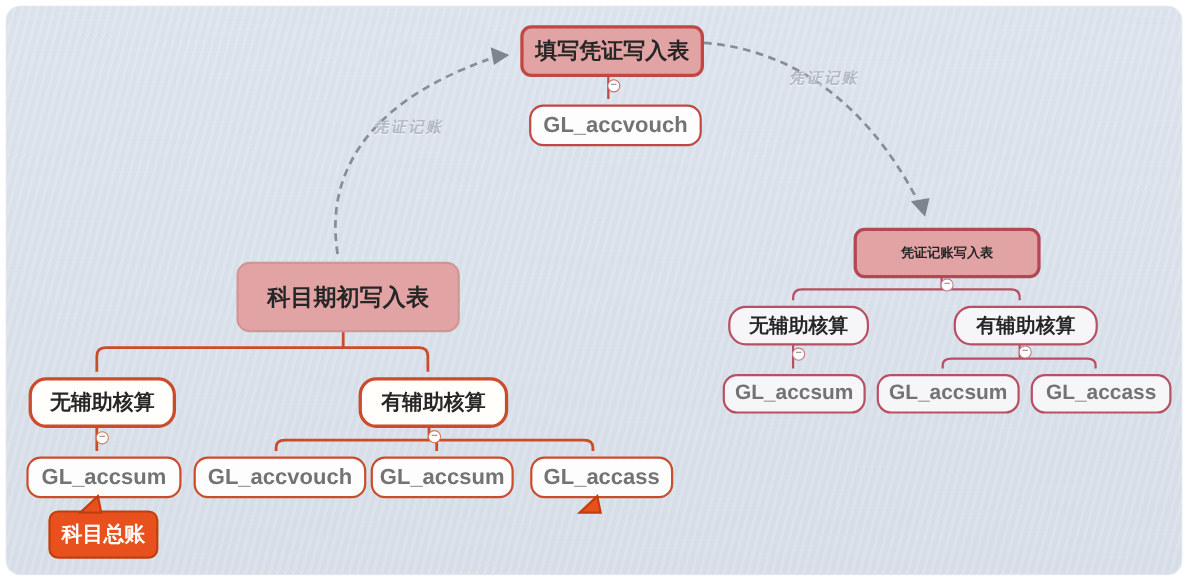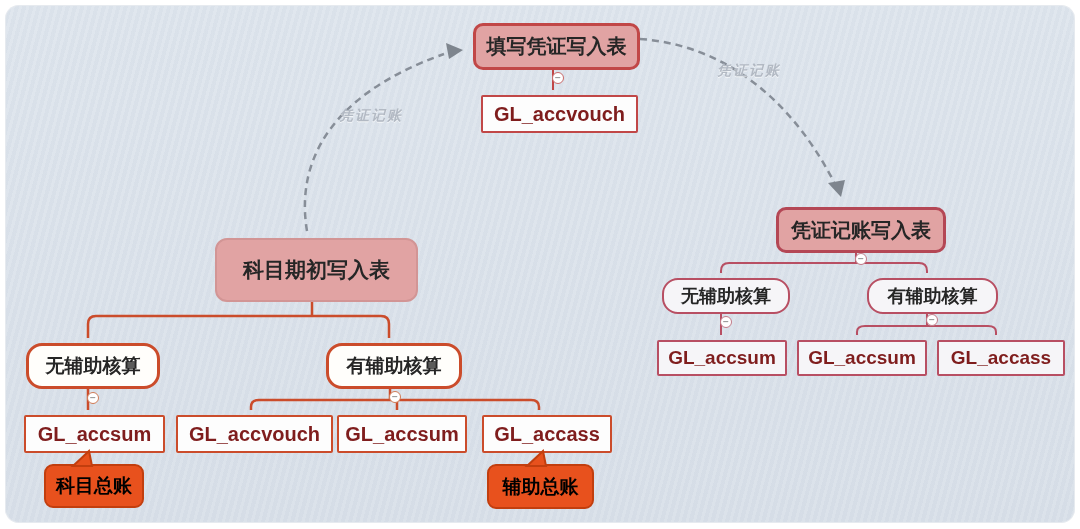--- a/index.html
+++ b/index.html
@@ -14,31 +14,31 @@
     background:
       repeating-linear-gradient(105deg, rgba(255,255,255,.06) 0 3px, rgba(150,165,185,.05) 3px 7px),
       linear-gradient(#dee5ed,#d9e0e9);
     box-shadow:inset 0 0 0 1px #e6eaef;
   }
   .node{position:absolute;display:flex;align-items:center;justify-content:center;
     box-sizing:border-box;font-weight:bold;color:#262626;z-index:3;}
   .root{background:#e1a3a3;border-radius:10px;}
   .root-top{border:3px solid #c14747;font-size:20px;}
   .root-left{border:2px solid #d29595;border-radius:12px;font-size:21px;}
-  .root-right{border:3px solid #b44755;font-size:20px;}
+  .root-right{border:3px solid #b44755;font-size:12px;}
   .branch{background:#fffefb;border-radius:16px;font-size:19px;}
   .branch-orange{border:3px solid #cb4c2b;}
   .branch-rose{border:2px solid #b84f63;font-size:18px;background:#f6f5f8;}
-  .tablebox{background:#fdfdfd;border-radius:2px;font-size:20px;color:#7f1d1d;}
+  .tablebox{background:#fdfdfd;border-radius:13px;font-size:20px;color:#737373;}
   .tbl-red{border:2px solid #c14747;}
   .tbl-orange{border:2px solid #cb4c2b;}
   .tbl-rose{border:2px solid #b84f63;font-size:19px;background:#f6f5f8;}
   .callout{position:absolute;background:#e8511d;border:2px solid #c23e0e;border-radius:9px;
     display:flex;align-items:center;justify-content:center;font-weight:bold;
-    font-size:19px;color:#000000;z-index:3;box-sizing:border-box;}
+    font-size:19px;color:#ffffff;z-index:3;box-sizing:border-box;}
   .tail{position:absolute;z-index:4;}
   .collapse{position:absolute;width:12px;height:12px;border-radius:50%;background:#ffffff;
     box-sizing:border-box;display:flex;align-items:center;justify-content:center;
     font-size:10px;line-height:10px;color:#9a9a9a;z-index:5;font-weight:bold;}
   .cb-red{border:1.5px solid #c86a6a;}
   .cb-orange{border:1.5px solid #d07a55;}
   .cb-rose{border:1.5px solid #c27a88;}
   .rel-label{position:absolute;font-size:14px;font-style:italic;color:#b2b9c3;
     letter-spacing:2px;z-index:2;font-weight:bold;text-shadow:0 1px 0 rgba(255,255,255,.65);}
   svg.layer{position:absolute;left:0;top:0;z-index:1;}
@@ -97,21 +97,20 @@
   <div class="node tablebox tbl-orange" style="left:332px;top:410px;width:130px;height:38px;">GL_accsum</div>
   <div class="node tablebox tbl-orange" style="left:477px;top:410px;width:130px;height:38px;">GL_accass</div>
 
   <svg class="tail" style="left:62px;top:444px;" width="40" height="19">
     <path d="M6 17 L22 2 L25 17 Z" fill="#e8511d" stroke="#c23e0e" stroke-width="2"></path>
   </svg>
   <div class="callout" style="left:39px;top:459px;width:100px;height:44px;">科目总账</div>
   <svg class="tail" style="left:516px;top:444px;" width="40" height="19">
     <path d="M6 17 L22 2 L25 17 Z" fill="#e8511d" stroke="#c23e0e" stroke-width="2"></path>
   </svg>
-  <div class="callout" style="left:482px;top:459px;width:107px;height:45px;">辅助总账</div>
 
   <div class="node root root-right" style="left:771px;top:202px;width:170px;height:46px;">凭证记账写入表</div>
   <div class="collapse cb-rose" style="left:850px;top:248px;">−</div>
   <div class="node branch branch-rose" style="left:657px;top:273px;width:128px;height:36px;">无辅助核算</div>
   <div class="node branch branch-rose" style="left:862px;top:273px;width:131px;height:36px;">有辅助核算</div>
   <div class="collapse cb-rose" style="left:715px;top:311px;">−</div>
   <div class="collapse cb-rose" style="left:921px;top:309px;">−</div>
 
   <div class="node tablebox tbl-rose" style="left:652px;top:335px;width:130px;height:36px;">GL_accsum</div>
   <div class="node tablebox tbl-rose" style="left:792px;top:335px;width:130px;height:36px;">GL_accsum</div>

